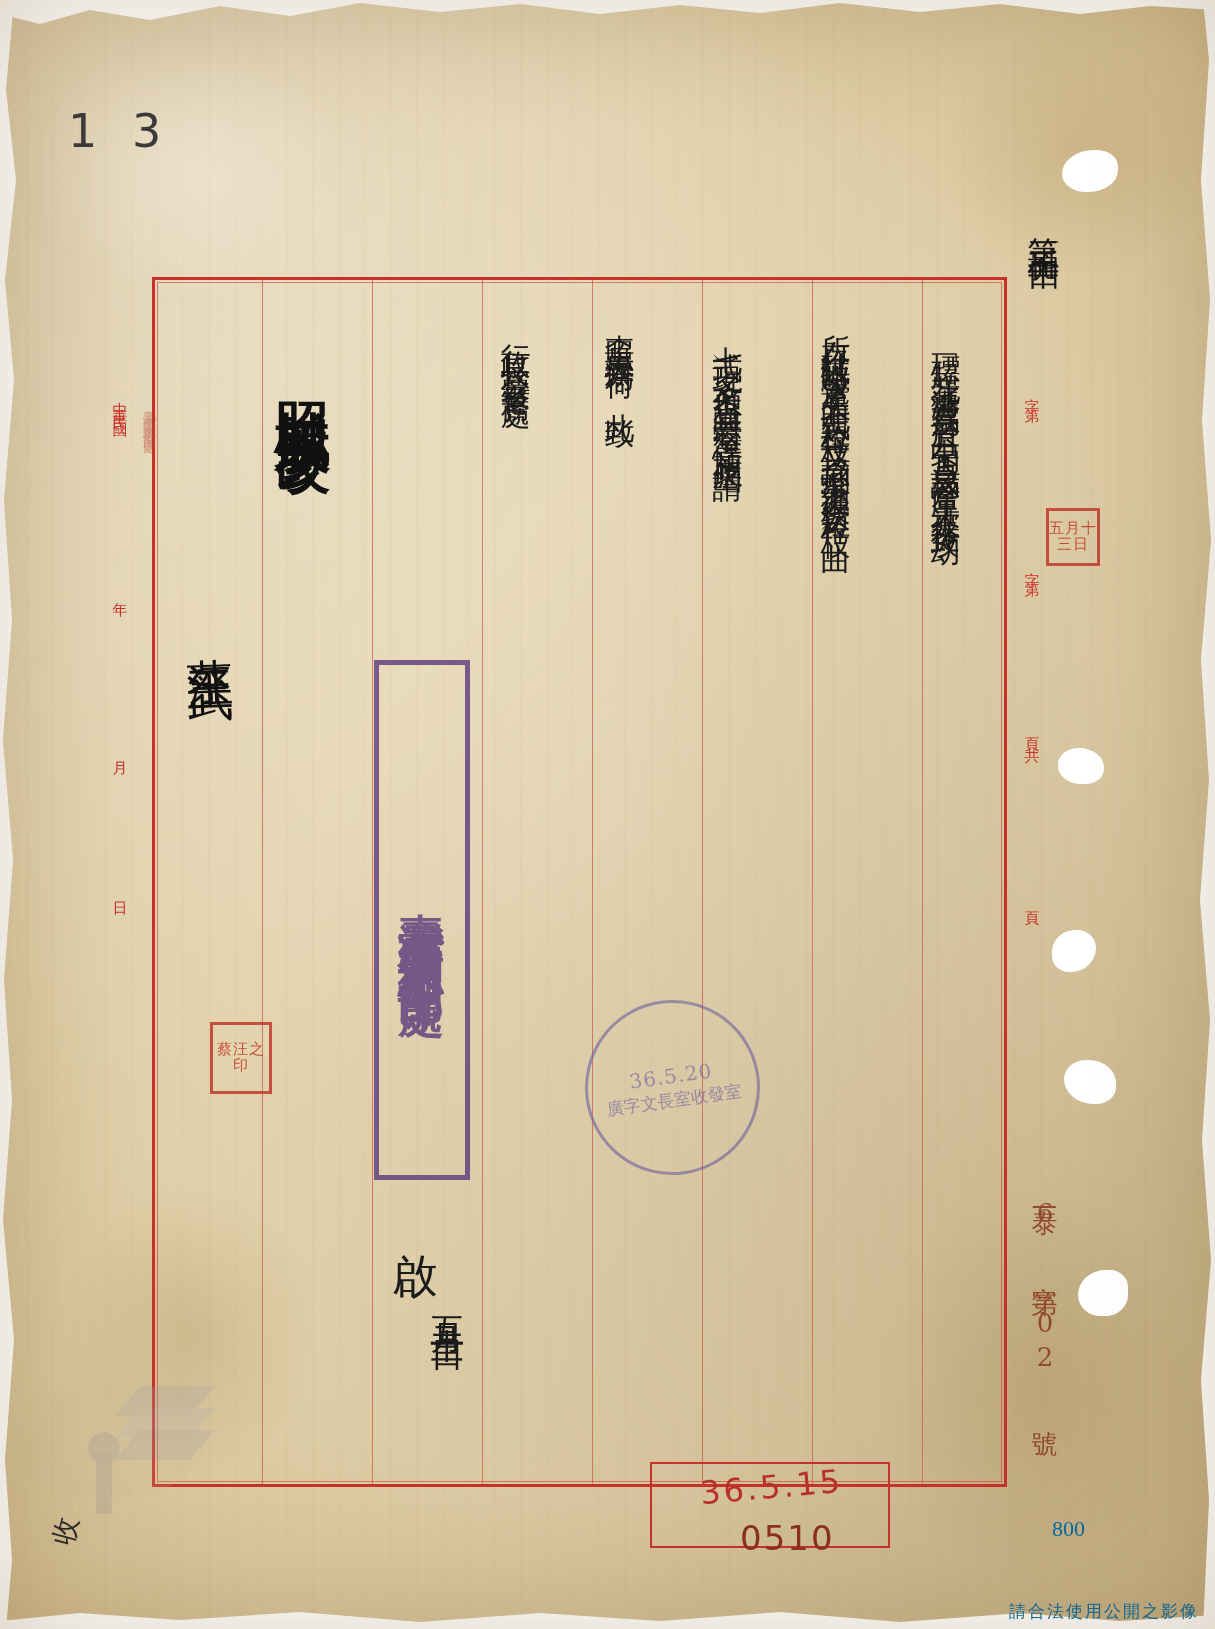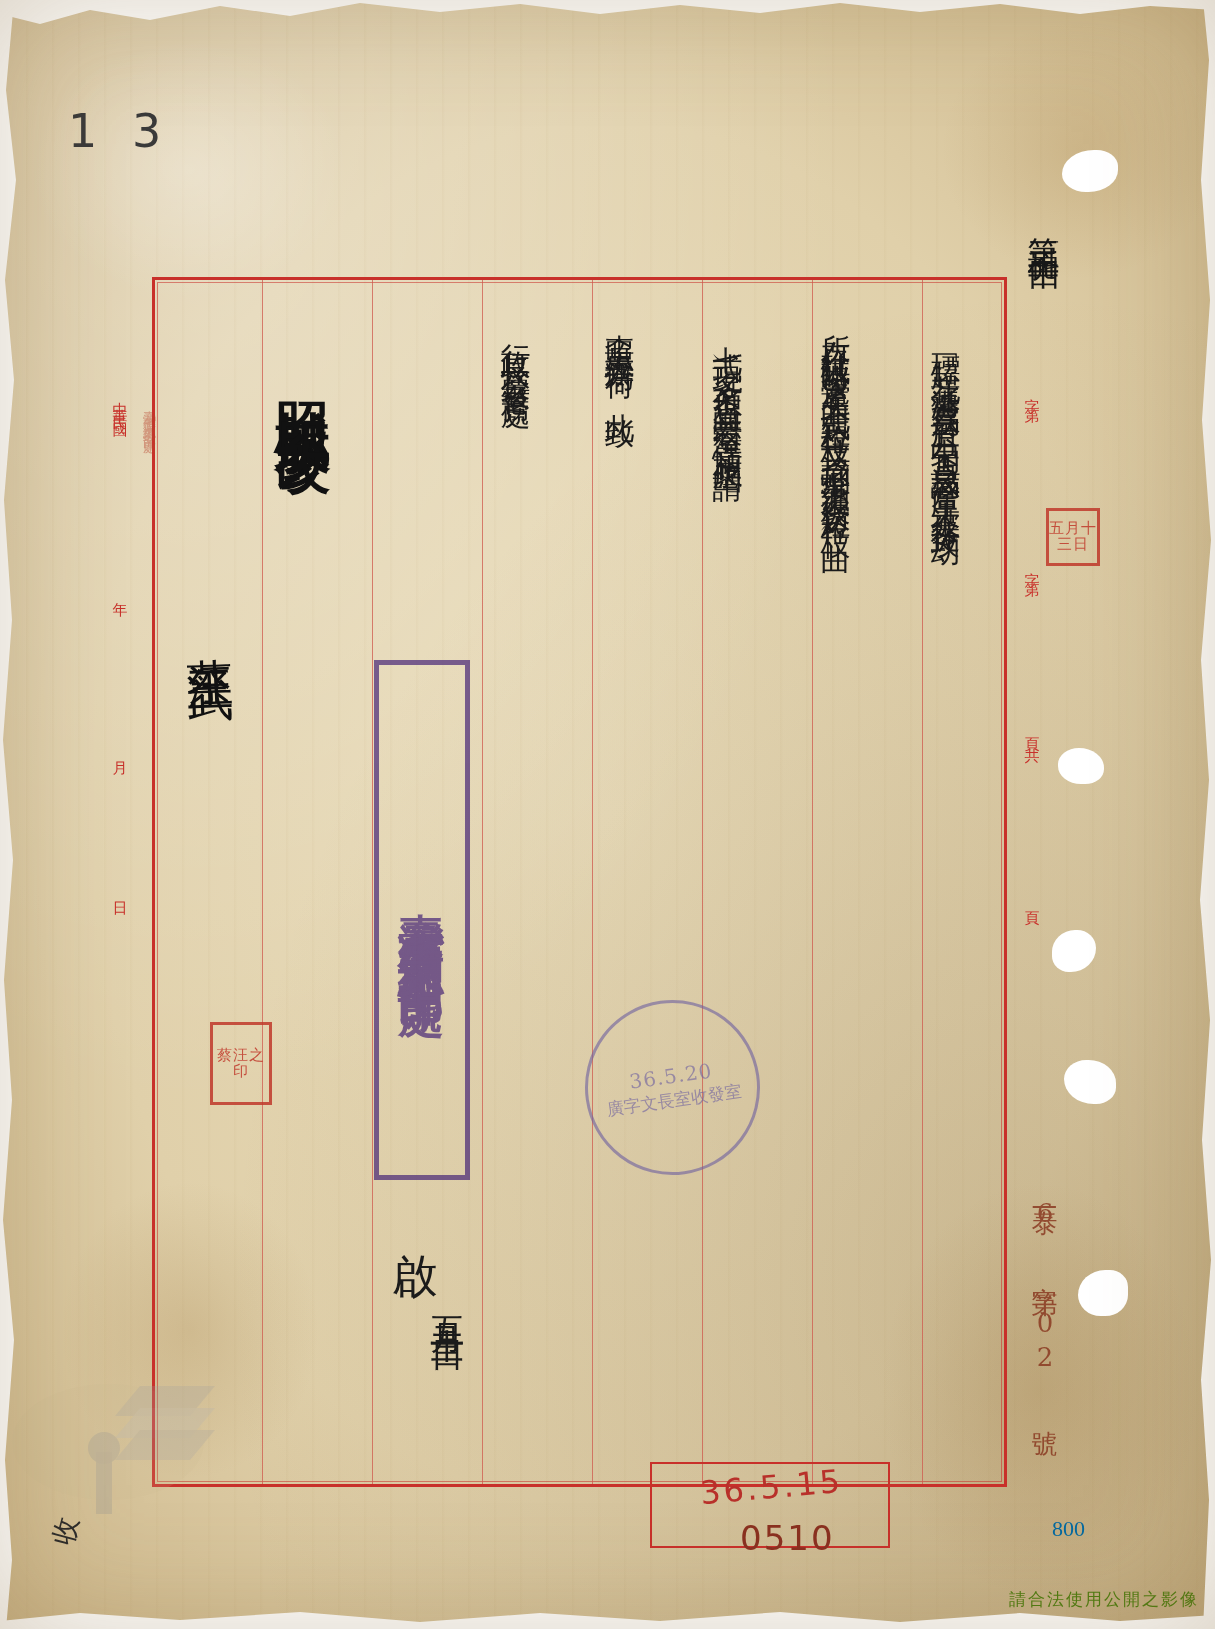--- a/index.html
+++ b/index.html
@@ -318,22 +318,22 @@
     position: absolute;
     left: 10px;
     top: 1356px;
     width: 230px;
     height: 190px;
     opacity: 0.30;
   }
   .footer-note {
     position: absolute;
     right: 16px;
-    bottom: 18px;
-    color: #4d7c0f;
+    bottom: 6px;
+    color: #0369a1;
     font-family: Liberation Serif, serif;
     font-size: 17px;
     letter-spacing: 2px;
   }
   .scrawl {
     position: absolute;
     color: #2a2a2a;
     font-family: "DejaVu Serif", serif;
   }
 </style>
@@ -389,21 +389,21 @@
   <div class="right-note" style="left:1028px;top:1190px;">泰一6 字第 02 號</div>
 
   <div class="vtext body-col" style="left:930px;top:330px;height:1130px;">標超「花蓮港警察局於三月中旬查点該局倉庫（未被暴徒攻刧）</div>
   <div class="vtext body-col" style="left:820px;top:310px;height:1150px;">所存枪械時發覺遺失曲七式短枪二枝又該局刑事酒後被窃短枪一枝（曲</div>
   <div class="vtext body-col" style="left:712px;top:322px;height:870px;">七式）現多方偵查尚無着落」等情相應函請</div>
   <div class="vtext body-col" style="left:604px;top:310px;height:420px;">查照惠辦為荷，此致</div>
   <div class="vtext body-col" style="left:500px;top:320px;height:380px;">行政長官公署警務處</div>
 
   <div class="brush-big" style="left:276px;top:356px;">照械股参改</div>
   <div class="signature" style="left:178px;top:622px;">蔡汪王武</div>
-  <div class="seal-sq" style="left:210px;top:1022px;width:62px;height:83px;font-size:15px;letter-spacing:1px;">蔡汪之印</div>
+  <div class="seal-sq" style="left:210px;top:1022px;width:62px;height:72px;font-size:15px;letter-spacing:1px;">蔡汪之印</div>
 
   <div class="seal-purple">臺灣省警備總司令部印處</div>
 
   <div class="seal-round">
     <div>
       <div class="rdate">36.5.20</div>
       <div>廣字文長室收發室</div>
     </div>
   </div>
 

